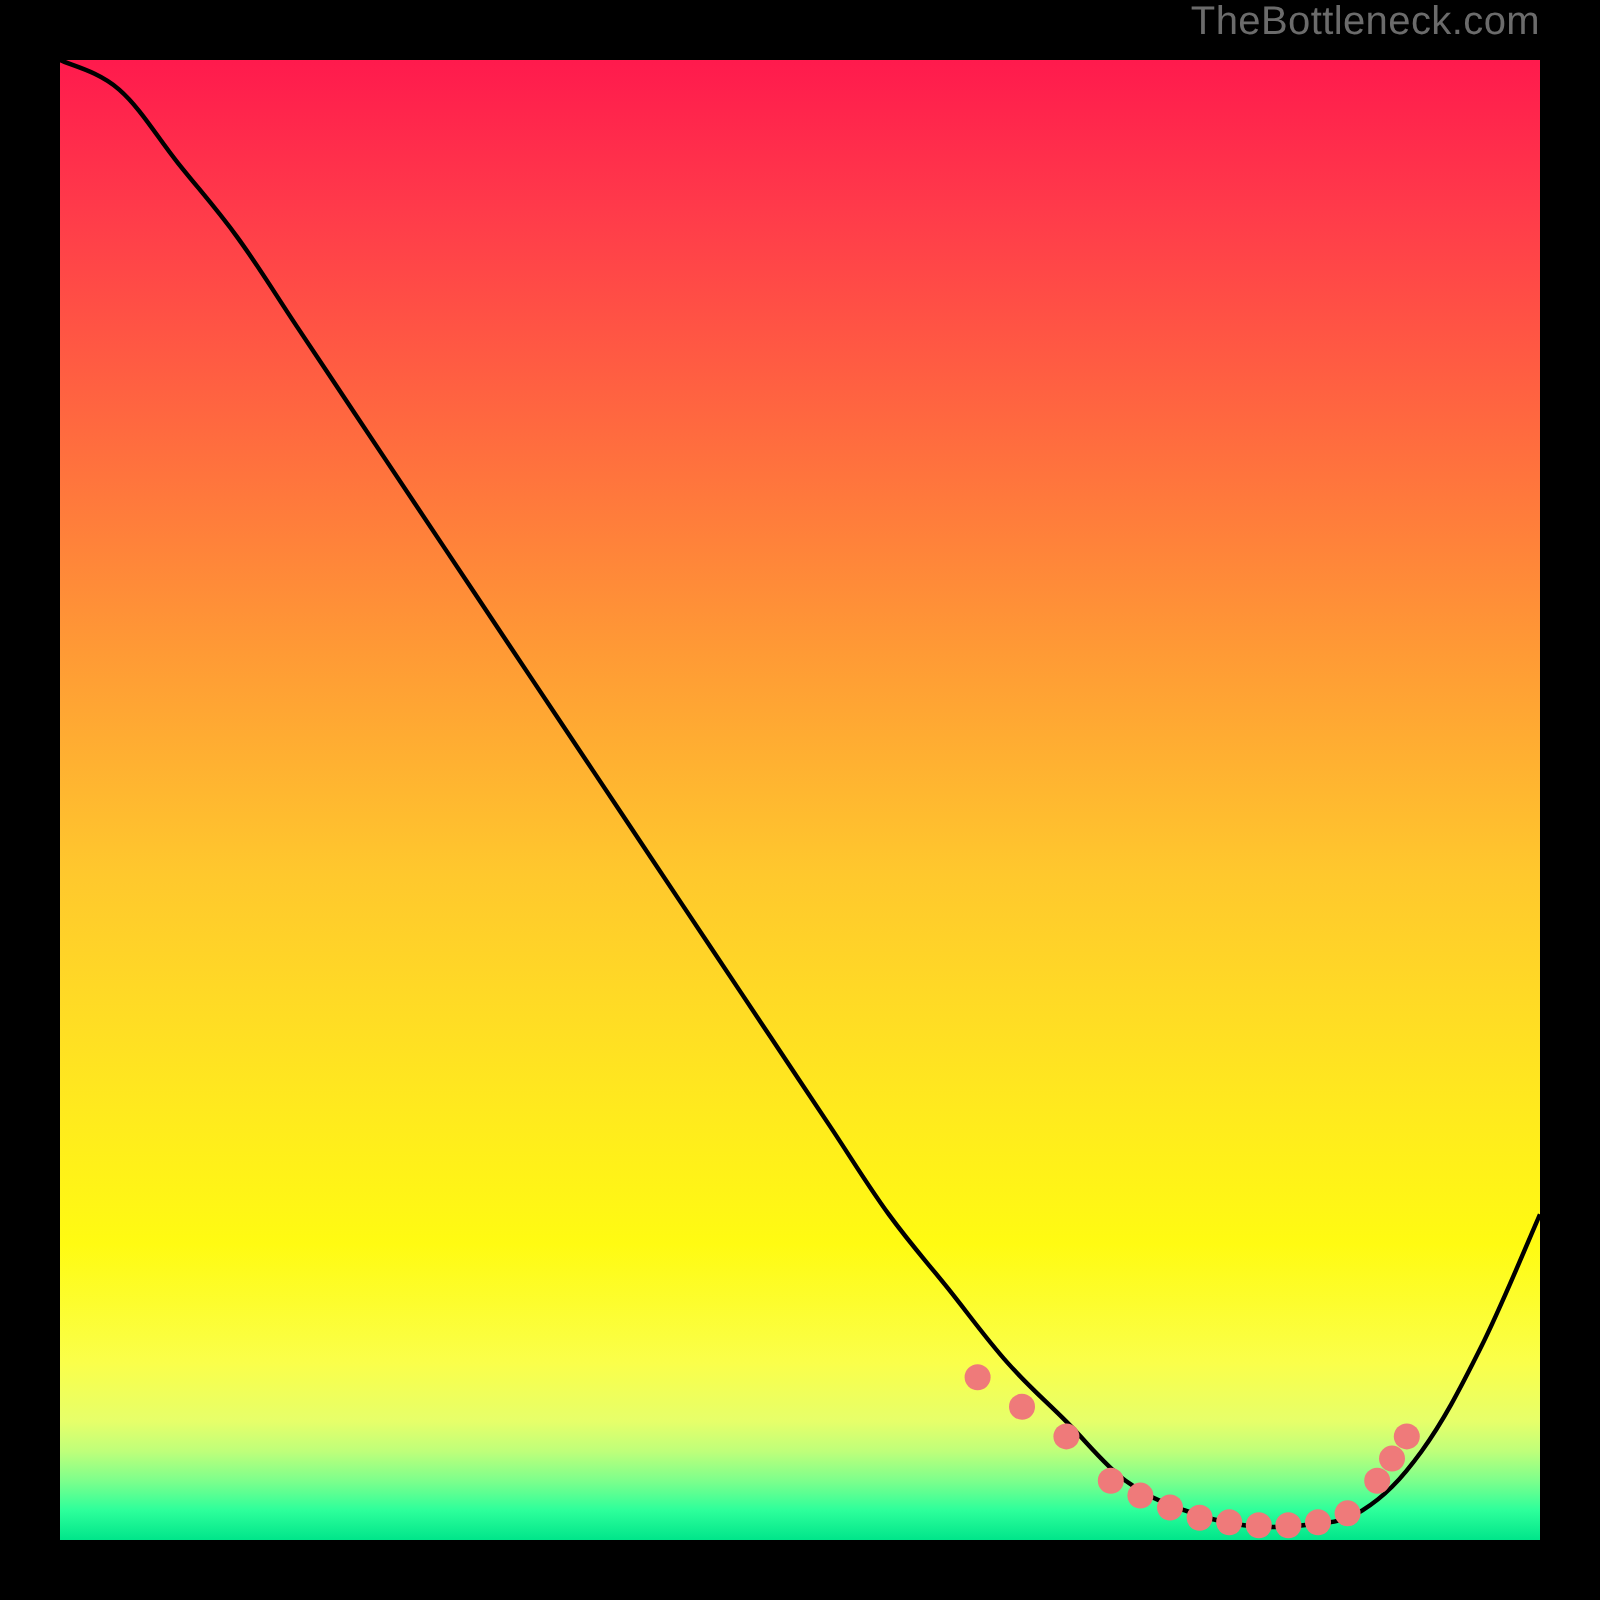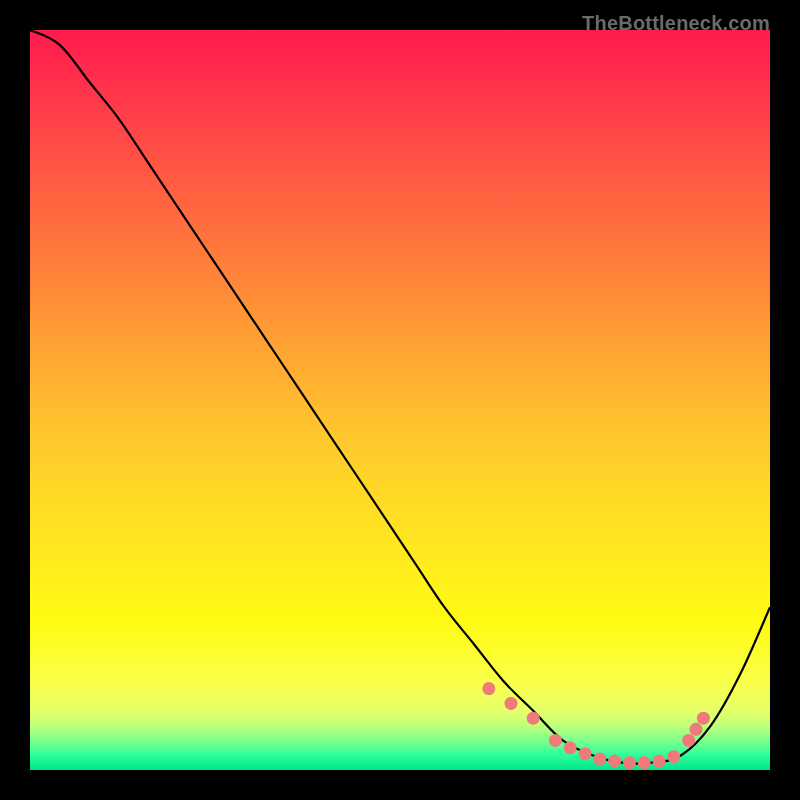--- a/index.html
+++ b/index.html
@@ -35,25 +35,25 @@
       #faff4a 88%,
       #e6ff6a 92%,
       #bfff7a 94%,
       #7dff8c 96%,
       #2dff9b 98%,
       #00e58a 100%
     );
   }
   .watermark {
     position: absolute;
-    top: 12px;
+    top: 0;
     right: 30px;
     color: #6b6b6b;
     font-size: 20px;
-    font-weight: 700;
+    font-weight: 400;
     letter-spacing: 0.2px;
     user-select: none;
   }
   svg.overlay {
     position: absolute;
     left: 0;
     top: 0;
     width: 800px;
     height: 800px;
     pointer-events: none;

